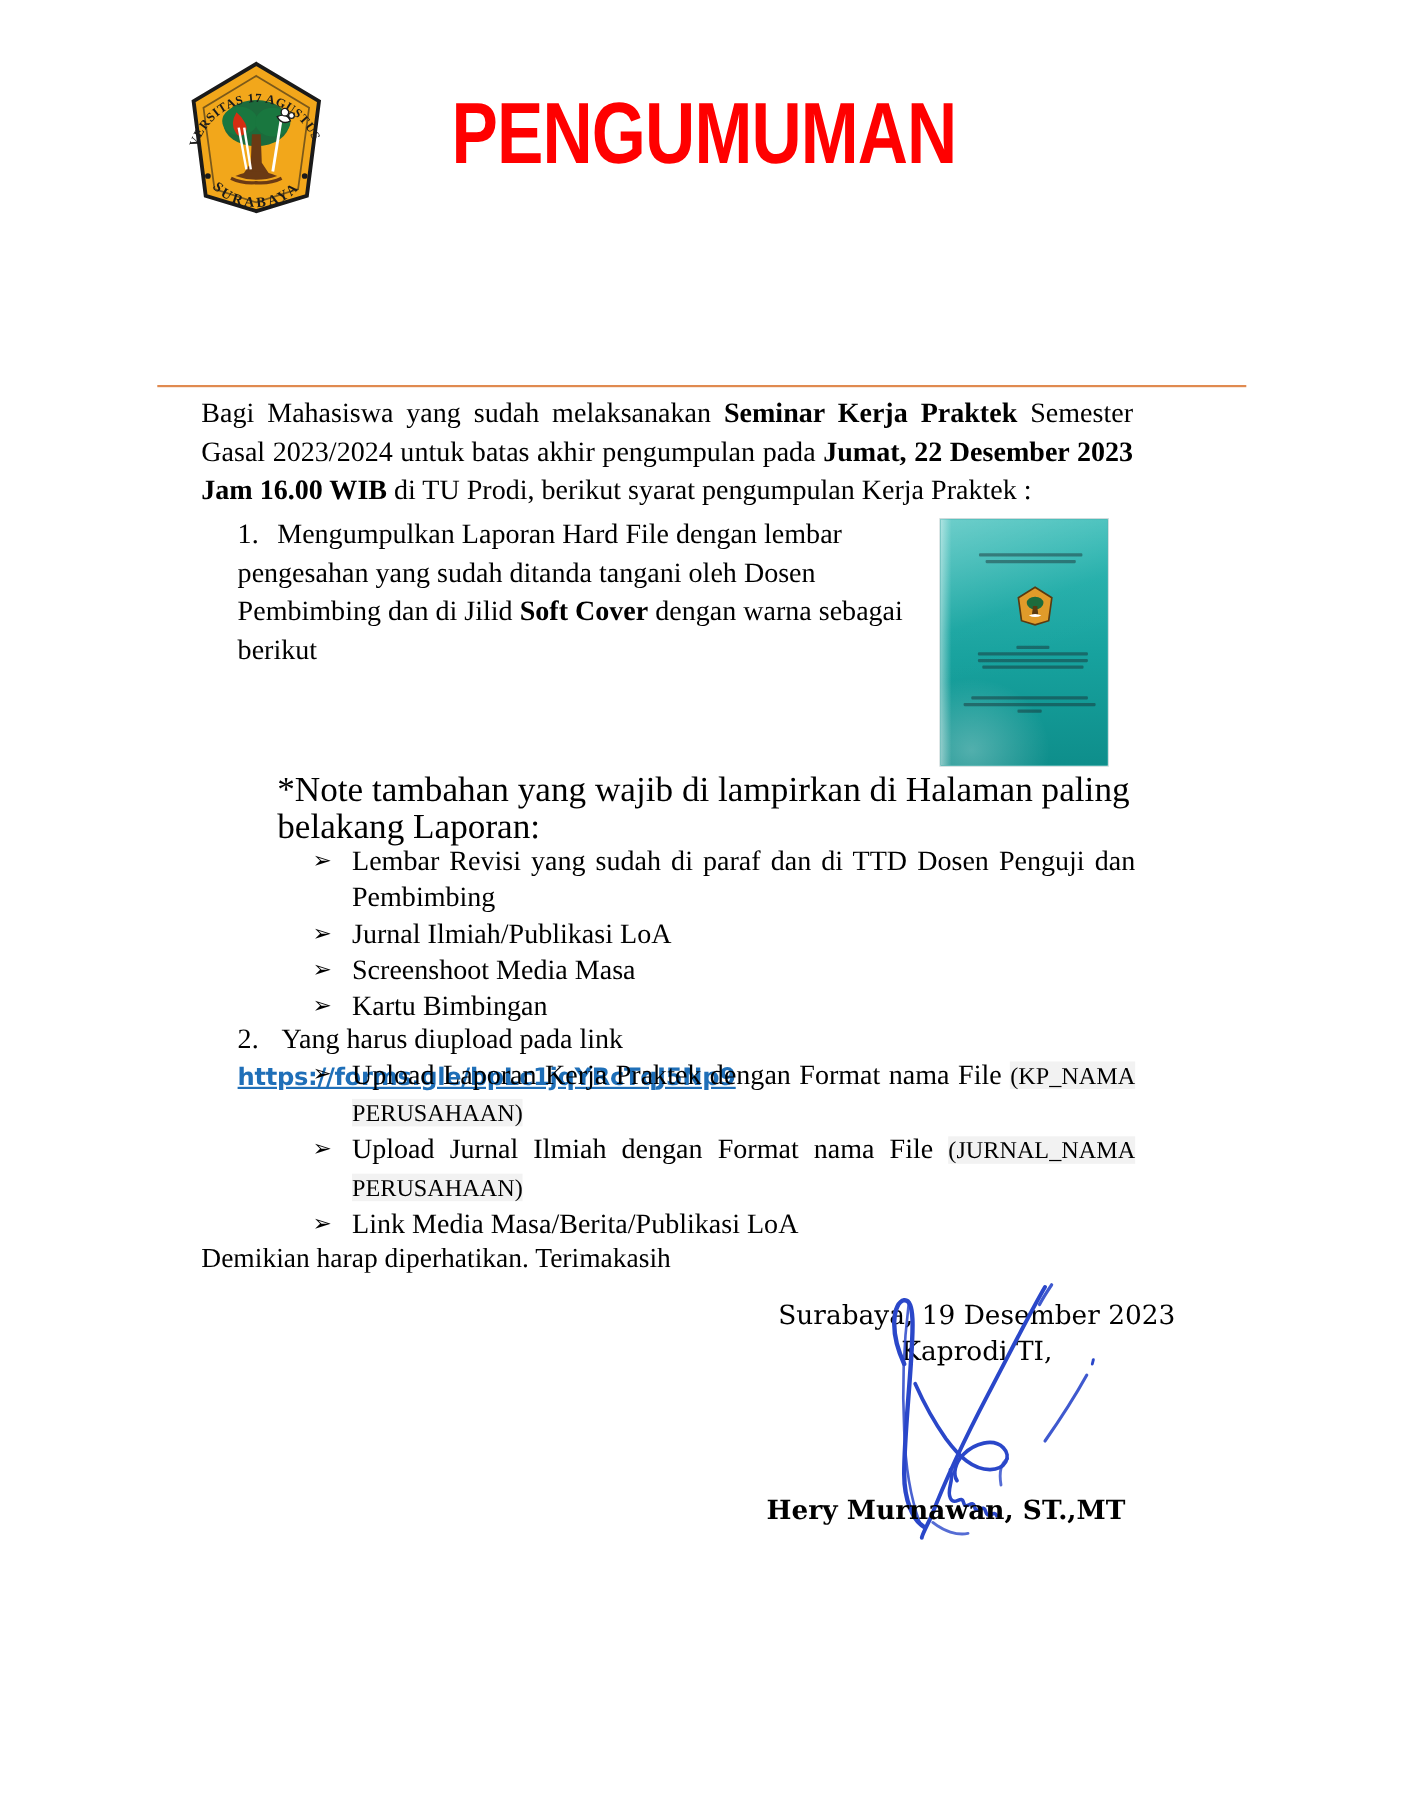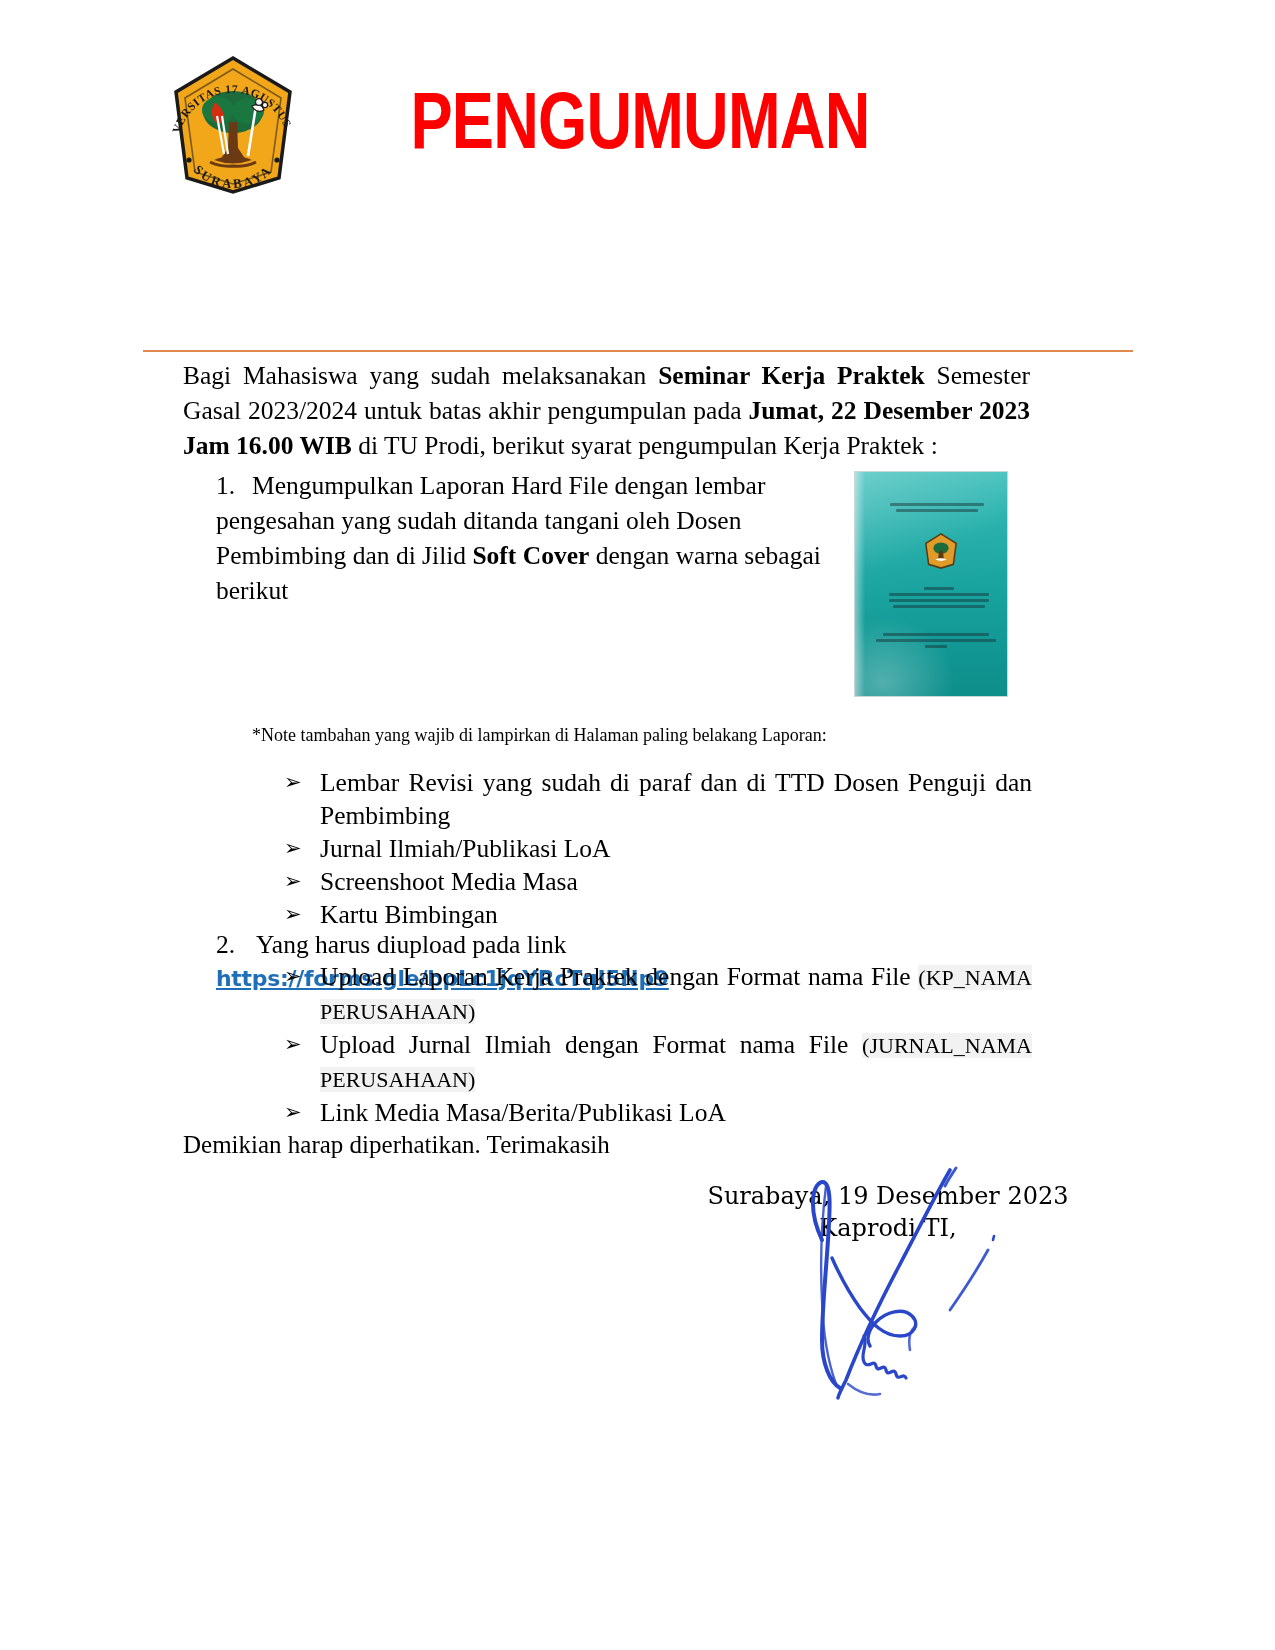--- a/index.html
+++ b/index.html
@@ -175,23 +175,23 @@
   .bc-bottext {
     position: absolute;
     left: 18px; top: 158px; right: 8px;
     text-align: center;
   }
 
   
   .note {
     position: absolute;
     left: 252px;
-    top: 718px;
+    top: 700px;
     width: 800px;
-    font-size: 18px;
+    font-size: 32px;
     line-height: 34px;
   }
 
   
   .bullets-a {
     position: absolute;
     left: 284px;
     top: 766px;
     width: 748px;
     font-size: 25.5px;
@@ -441,14 +441,15 @@
                C128,238 134,226 136,234 C138,242 144,232 146,238" stroke-width="3.2"></path>
       <path d="M150,210 C148,198 150,190 156,186" stroke-width="2.6" opacity="0.8"></path>
       <path d="M190,30 C176,54 158,90 138,128 C118,166 100,204 86,240 C80,252 78,256 78,258" stroke-width="3.6"></path>
       <path d="M196,28 C192,34 188,40 185,46" stroke-width="3" opacity="0.9"></path>
       <path d="M228,110 C218,128 204,150 190,170" stroke-width="2.8" opacity="0.9"></path>
       <path d="M233,100 l1,-4" stroke-width="2.6"></path>
       <path d="M88,244 C98,252 110,256 120,254" stroke-width="2.6" opacity="0.8"></path>
     </g>
   </svg>
 
+  <div class="sig-name">Hery Murnawan, ST.,MT</div>
 
 </div>
 
 </body></html>

